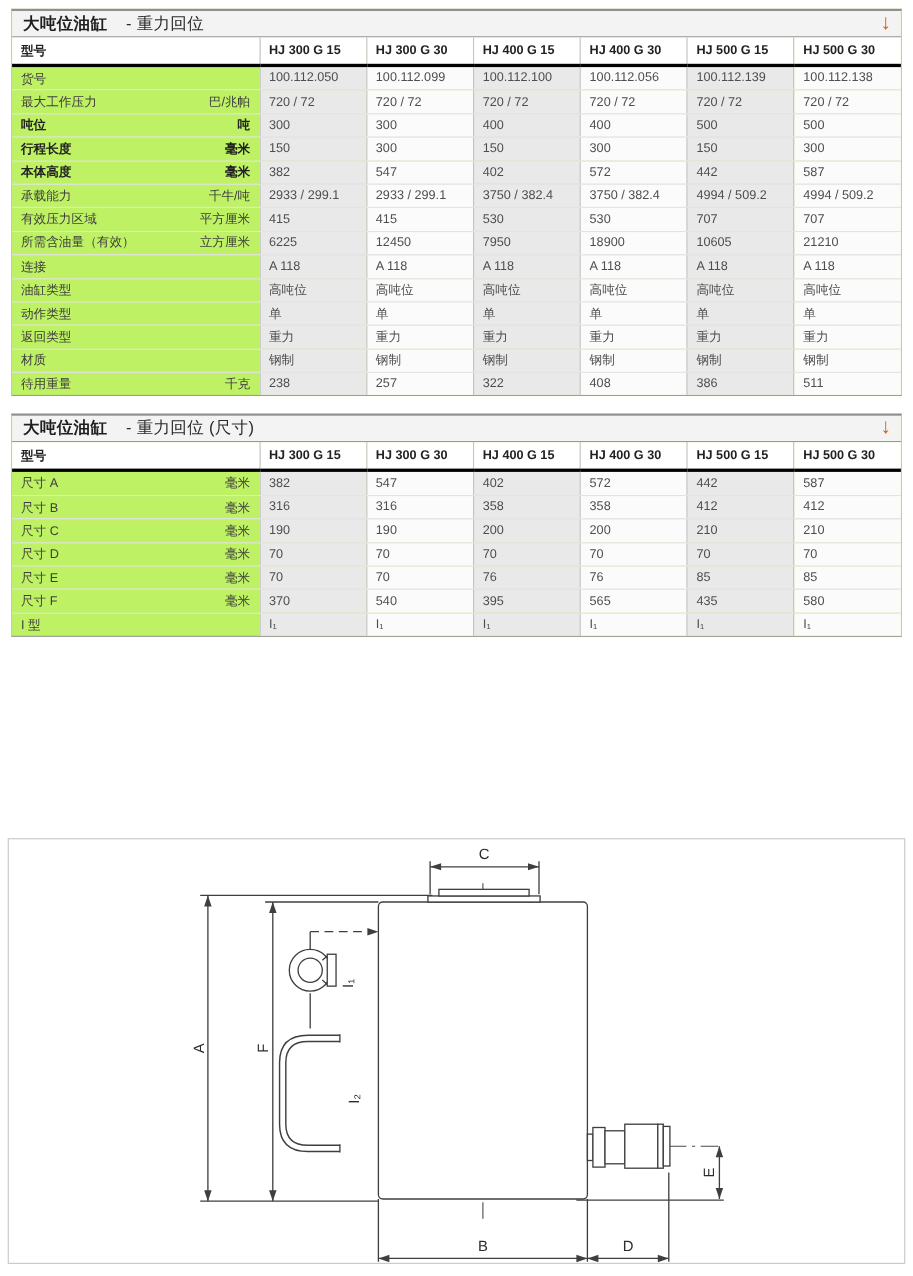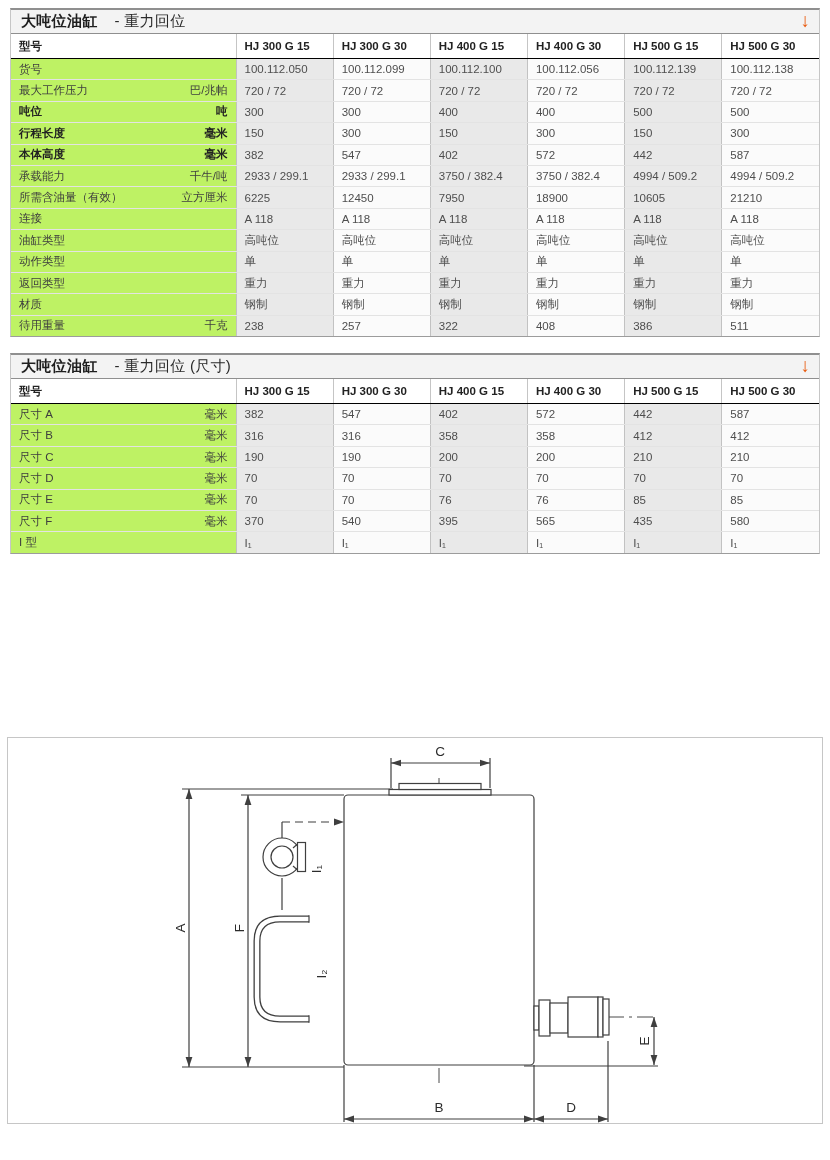--- a/index.html
+++ b/index.html
@@ -8,21 +8,21 @@
 
   
   .spec-table{border-top:2px solid #8f8f8f;border-left:1px solid #c6c6c6;border-right:1px solid #c6c6c6;border-bottom:1px solid #9c9c9c;background:#bef264;}
   .tbl-title{height:23px;background:#f3f3f3;border-bottom:1px solid #8f8f8f;display:flex;align-items:center;padding:0 9px 0 10px;}
   .t-bold{font-weight:bold;font-size:15px;color:#1e1e1e;letter-spacing:.3px;}
   .t-rest{font-size:15px;color:#2a2a2a;margin-left:17px;letter-spacing:.3px;}
   .dl-arrow{margin-left:auto;color:#e8590c;font-size:19px;font-weight:bold;line-height:1;cursor:pointer;transform:translateY(-1px);}
 
   table{width:100%;border-collapse:collapse;table-layout:fixed;}
   col.c-label{width:225px;}
-  thead th{height:24px;text-align:left;font-size:11.5px;font-weight:bold;color:#222;padding:0 0 0 8px;background:#fff;border-bottom:1px solid #000000;}
+  thead th{height:24px;text-align:left;font-size:11.5px;font-weight:bold;color:#222;padding:0 0 0 8px;background:#fff;border-bottom:3px solid #000000;}
   thead th:not(:first-child){border-left:1px solid #c5c5c5;margin-left:24px;}
   tbody td{height:20.4px;font-size:11.5px;color:#4e4e4e;padding:0 0 0 8px;border-bottom:1px solid #e3e3e3;}
   tbody tr:last-child td{border-bottom:none;}
   td.label-cell{padding:0;}
   .lab-wrap{display:flex;justify-content:space-between;align-items:center;padding:0 8px;}
   .lbl{color:#3e3e3e;}
   .unit{color:#3e3e3e;}
   .bold-row .lbl,.bold-row .unit{font-weight:bold;color:#222;}
   td.value-cell{border-left:1px solid #c2c2c2;}
   .col-shade{background:#e9e9e9;}
@@ -154,20 +154,34 @@
             <td class="value-cell col-shade">2933 / 299.1</td>
             <td class="value-cell col-light">2933 / 299.1</td>
             <td class="value-cell col-shade">3750 / 382.4</td>
             <td class="value-cell col-light">3750 / 382.4</td>
             <td class="value-cell col-shade">4994 / 509.2</td>
             <td class="value-cell col-light">4994 / 509.2</td>
           </tr>
           <tr>
             <td class="label-cell">
               <div class="lab-wrap">
+                <span class="lbl">有效压力区域</span>
+                <span class="unit">平方厘米</span>
+              </div>
+            </td>
+            <td class="value-cell col-shade">415</td>
+            <td class="value-cell col-light">415</td>
+            <td class="value-cell col-shade">530</td>
+            <td class="value-cell col-light">530</td>
+            <td class="value-cell col-shade">707</td>
+            <td class="value-cell col-light">707</td>
+          </tr>
+          <tr>
+            <td class="label-cell">
+              <div class="lab-wrap">
                 <span class="lbl">所需含油量（有效）</span>
                 <span class="unit">立方厘米</span>
               </div>
             </td>
             <td class="value-cell col-shade">6225</td>
             <td class="value-cell col-light">12450</td>
             <td class="value-cell col-shade">7950</td>
             <td class="value-cell col-light">18900</td>
             <td class="value-cell col-shade">10605</td>
             <td class="value-cell col-light">21210</td>

